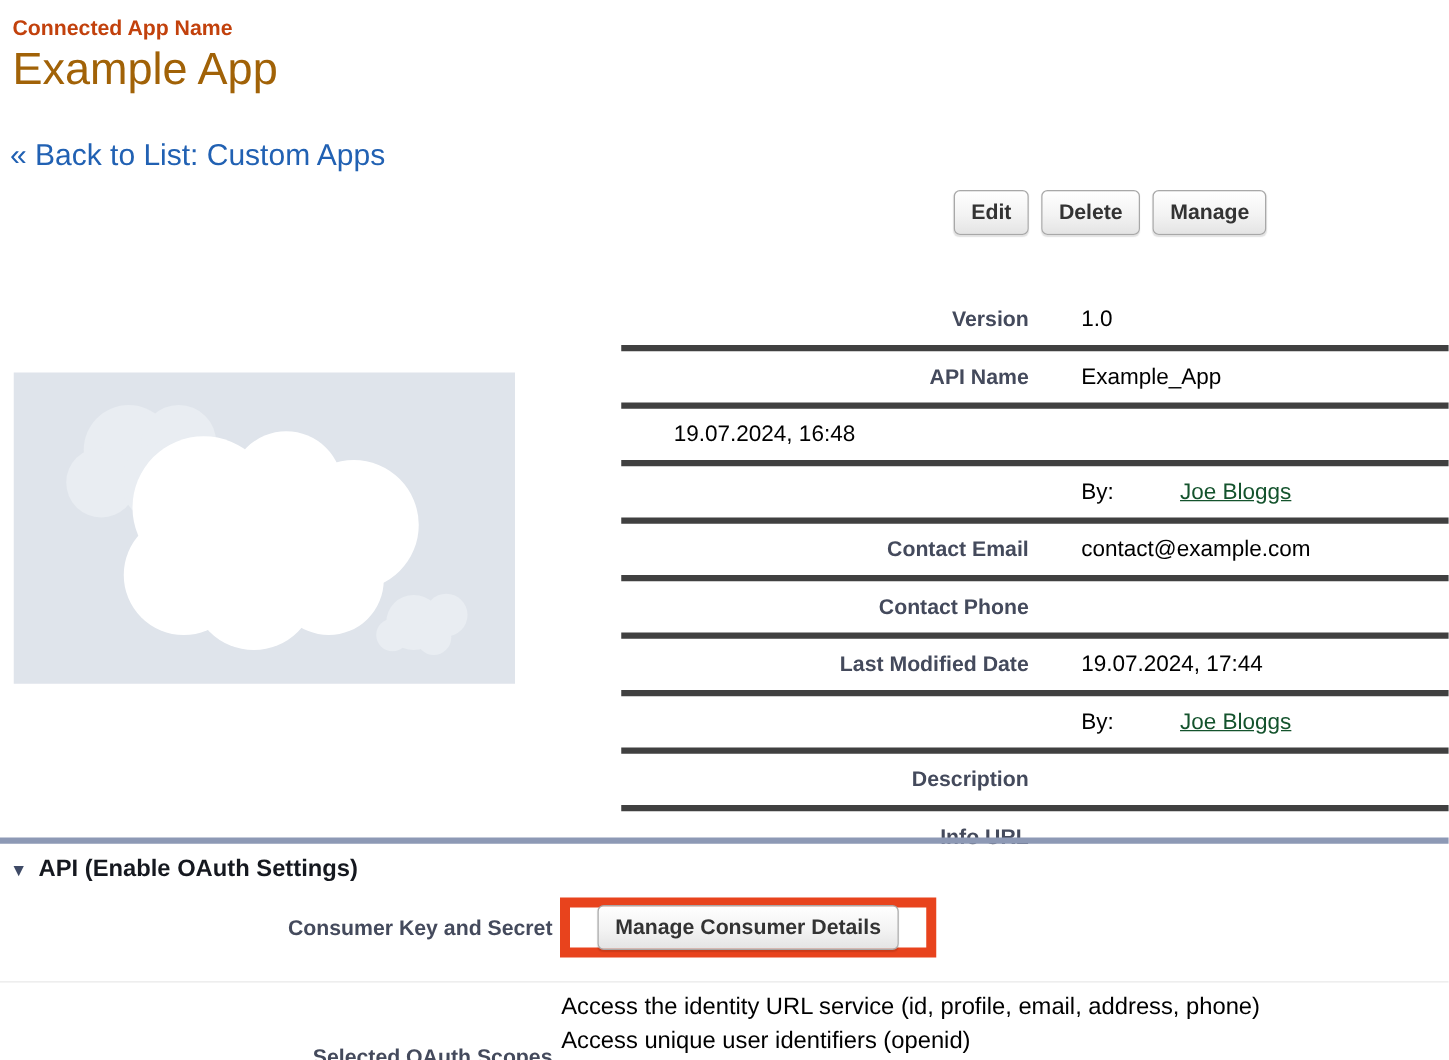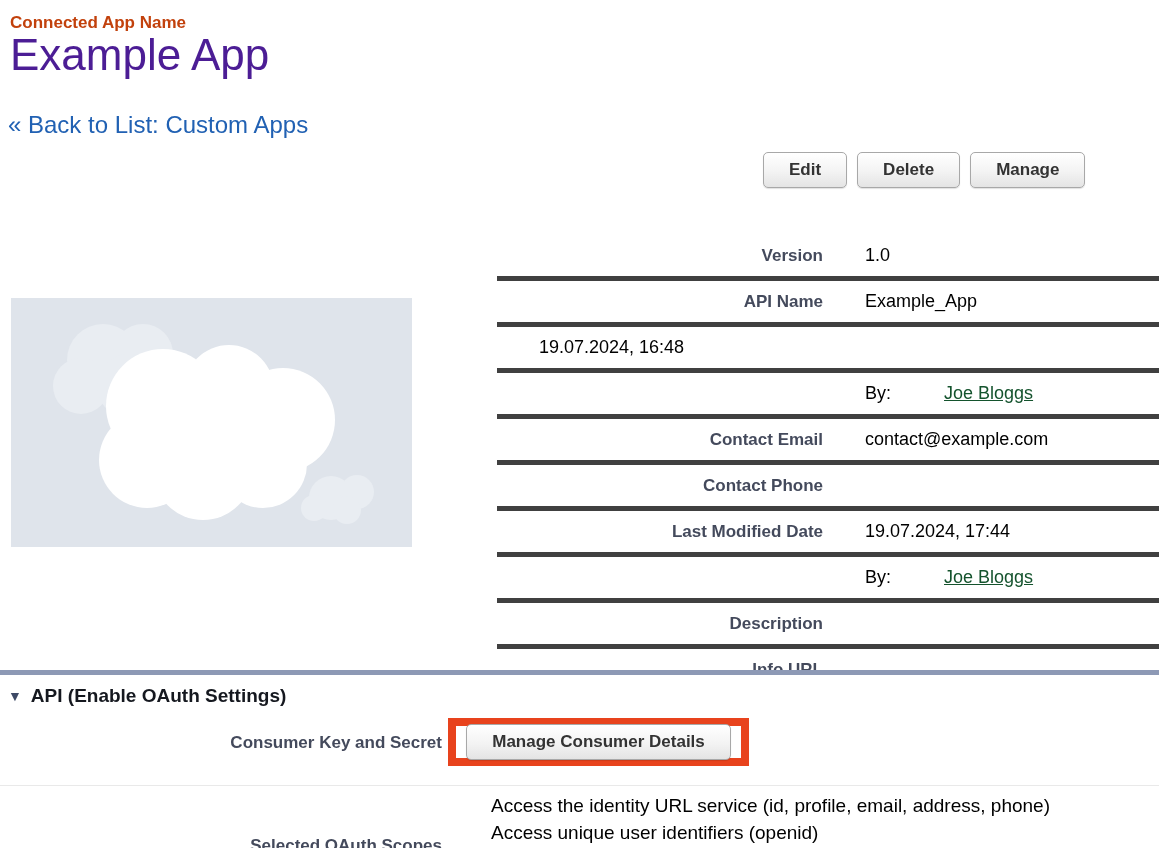--- a/index.html
+++ b/index.html
@@ -5,29 +5,29 @@
   html,body{margin:0;padding:0;}
   body{
     width:1159px;height:848px;position:relative;overflow:hidden;
     background:#ffffff;
     font-family:"Liberation Sans","DejaVu Sans",sans-serif;
     color:#000;
   }
   
   .header{position:absolute;top:13px;left:10px;}
   .entity-label{font-size:17px;font-weight:bold;color:#c2410c;line-height:20px;}
-  .page-title{font-size:44px;font-weight:400;color:#4c1d95;line-height:38px;margin-top:3px;}
+  .page-title{font-size:36px;font-weight:400;color:#a16207;line-height:38px;margin-top:3px;}
   .back-link{
     position:absolute;top:111px;left:8px;
     font-size:24px;color:#2161b3;text-decoration:none;cursor:pointer;
   }
   
   .toolbar{position:absolute;left:763px;top:152px;display:flex;gap:10px;}
   .btn{
-    height:36px;padding:0 25px;
+    height:36px;padding:0 13px;
     font-family:inherit;font-size:17px;font-weight:bold;color:#333;
     background:linear-gradient(#ffffff,#f3f3f3 55%,#e4e4e4);
     border:1px solid #a8a8a8;border-radius:5px;
     box-shadow:0 1px 1px rgba(0,0,0,.12);
     cursor:pointer;white-space:nowrap;
   }
   
   .app-logo{
     position:absolute;left:11px;top:298px;width:401px;height:249px;
     background:#dfe4eb;overflow:hidden;
@@ -55,21 +55,21 @@
   }
   .consumer-label{top:733px;}
   .scopes-label{top:836px;}
   .scopes-divider{position:absolute;left:0;top:785px;width:1159px;height:1px;background:#e9e9e9;z-index:0;}
   .highlight-box{
     position:absolute;left:448px;top:718px;width:301px;height:48px;
     box-sizing:border-box;border:8px solid #e8431d;background:#fff;
     display:flex;align-items:center;justify-content:center;z-index:1;
   }
   .scopes-values{
-    position:absolute;left:491px;top:792px;
+    position:absolute;left:449px;top:792px;
     font-size:19px;line-height:27px;color:#000;
   }
 </style>
 </head>
 <body>
 
 <div class="header">
   <div class="entity-label">Connected App Name</div>
   <div class="page-title">Example App</div>
 </div>

